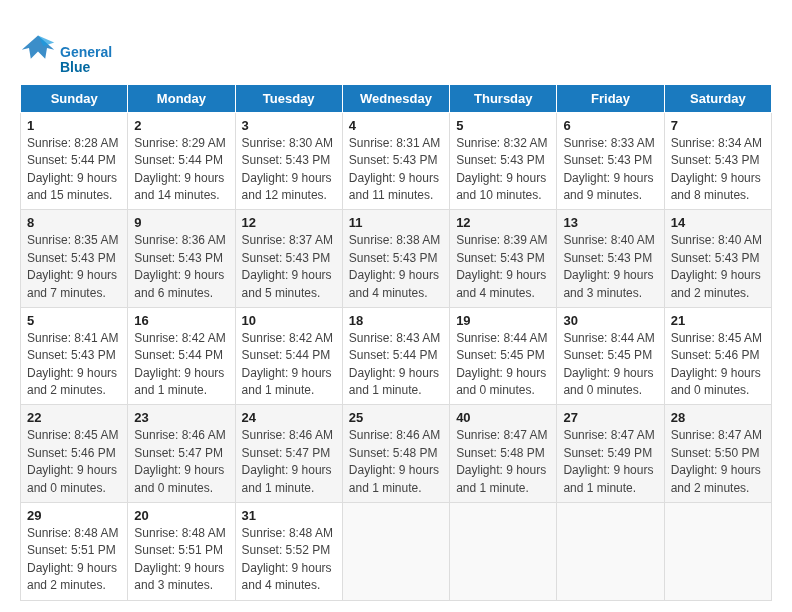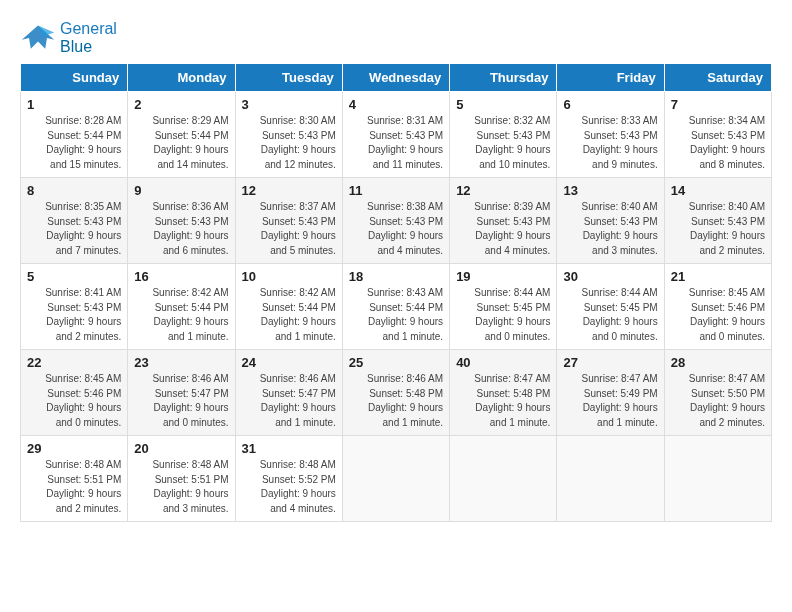--- a/index.html
+++ b/index.html
@@ -15,24 +15,25 @@
       align-items: flex-start;
       justify-content: space-between;
       margin-bottom: 4px;
     }
     .logo {
       display: flex;
       align-items: center;
       gap: 4px;
     }
     .logo-text {
-      font-size: 16px;
-      font-weight: normal;
+      font-size: 14px;
+      font-weight: bold;
       color: #333;
       line-height: 1.1;
+      margin-top: 25px;
     }
     .logo-text span {
       color: #1a7abf;
     }
     .logo-bird {
       width: 36px;
       height: 30px;
     }
     .title-block {
       text-align: right;
@@ -48,21 +49,21 @@
       margin-top: 2px;
     }
     .calendar {
       width: 100%;
       border-collapse: collapse;
       margin-top: 8px;
     }
     .calendar th {
       background-color: #1a7abf;
       color: #fff;
-      text-align: right;
+      text-align: center;
       padding: 6px 8px;
       font-size: 13px;
       font-weight: bold;
       border: 1px solid #fff;
     }
     .calendar td {
       vertical-align: top;
       border: 1px solid #ddd;
       padding: 5px 6px;
       width: calc(100% / 7);
@@ -75,24 +76,23 @@
       background: #f5f5f5;
     }
     .day-num {
       font-size: 13px;
       font-weight: bold;
       color: #222;
       display: block;
       margin-bottom: 2px;
     }
     .day-info {
-      font-size: 10px;
+      font-size: 12px;
       color: #444;
       line-height: 1.45;
-      text-align: right;
     }
     .empty-cell {
       background: #f9f9f9 !important;
     }
   </style>
 </head>
 <body>
 
 <div>
   <div class="header-top">

